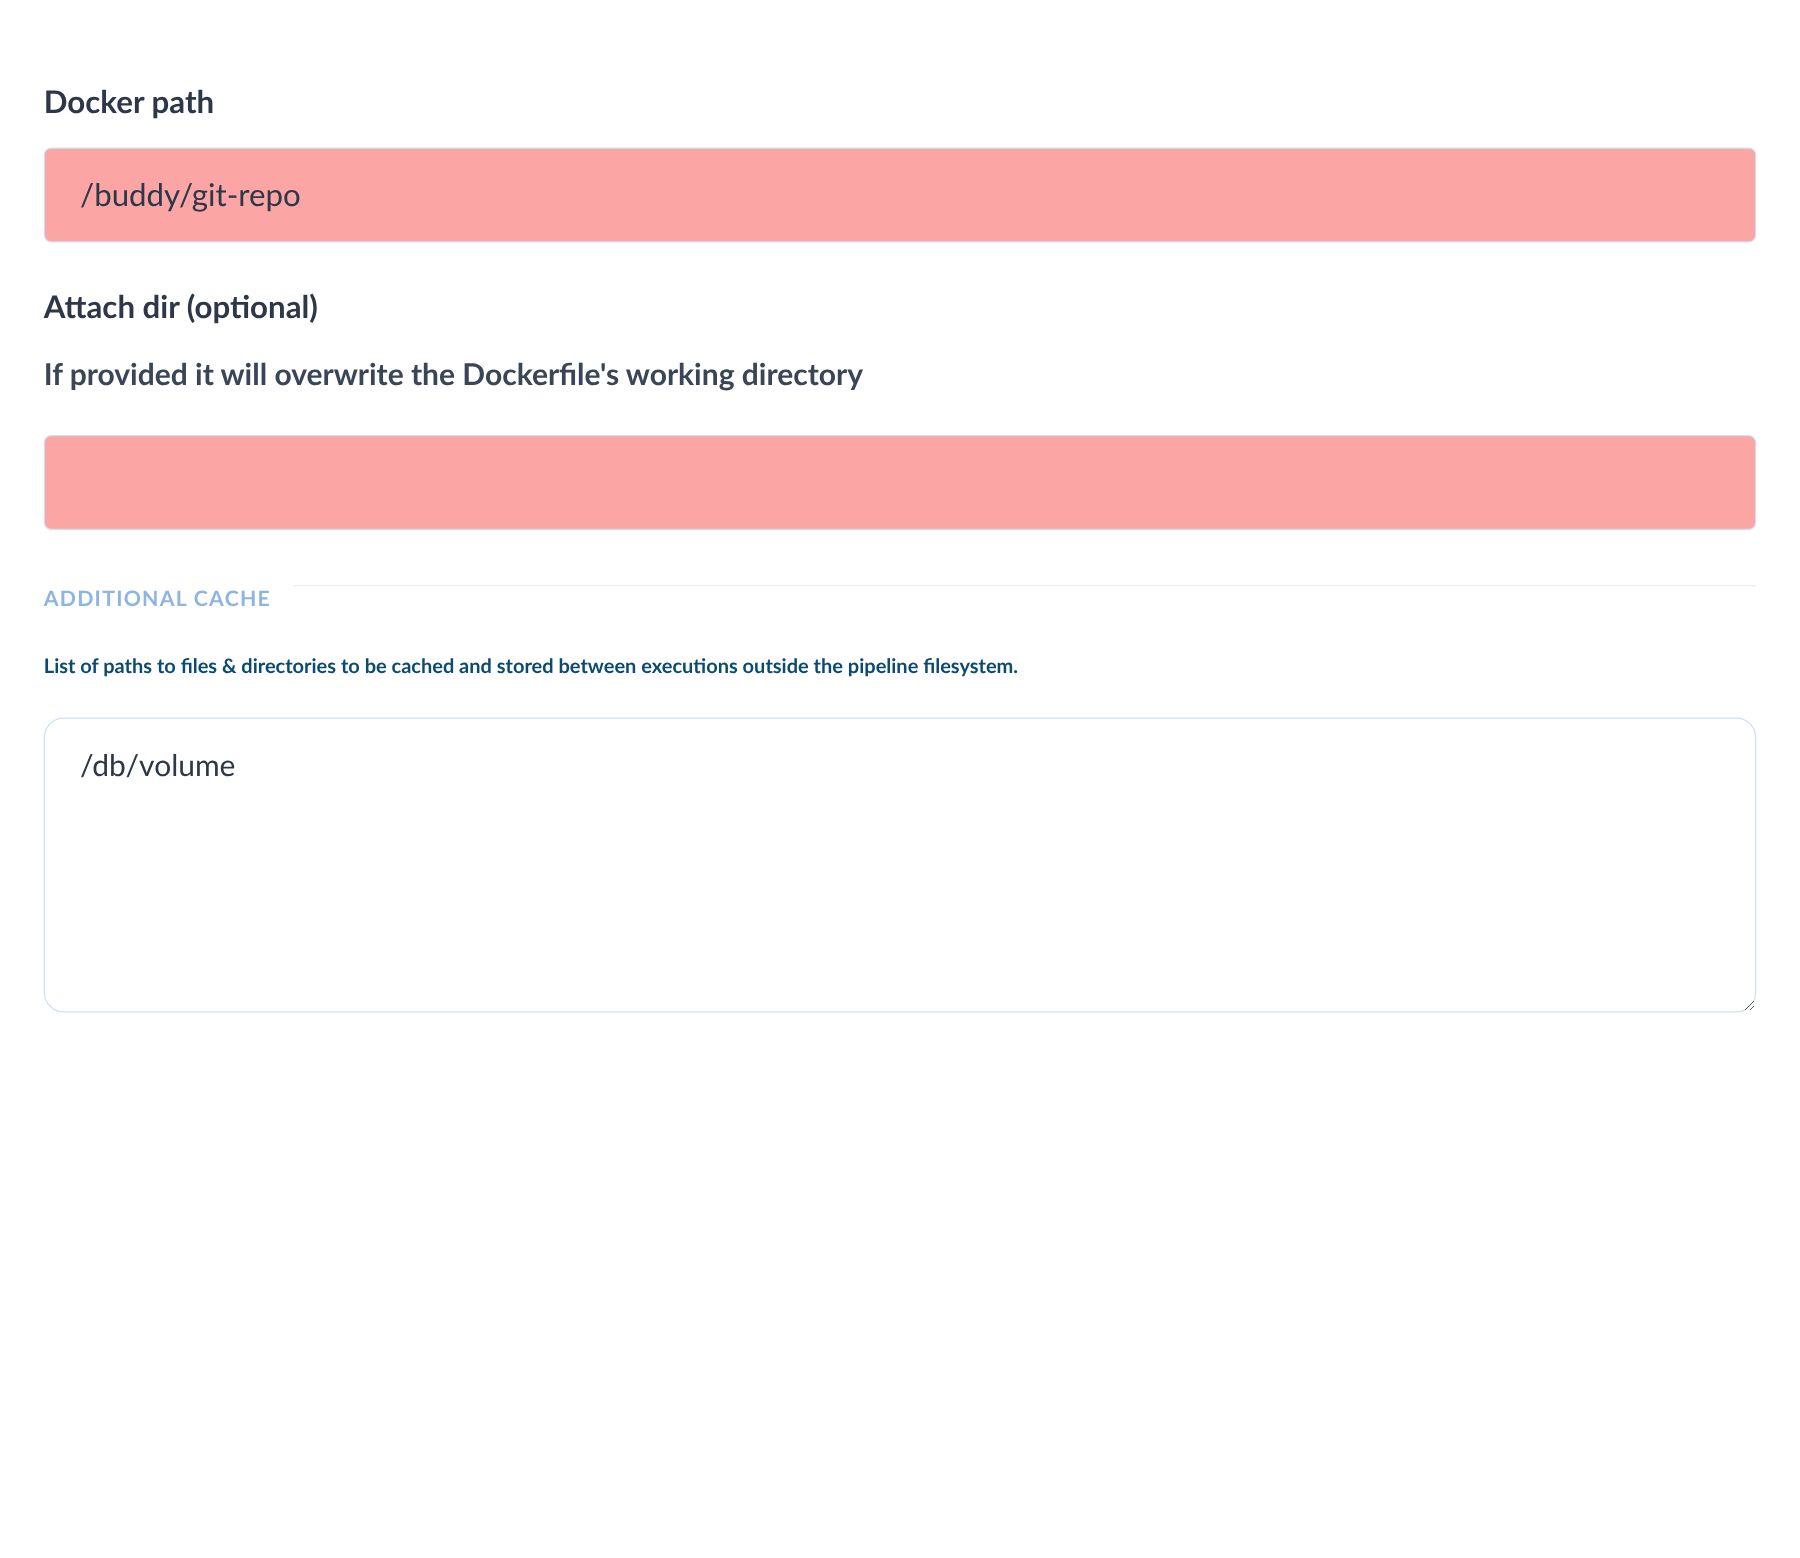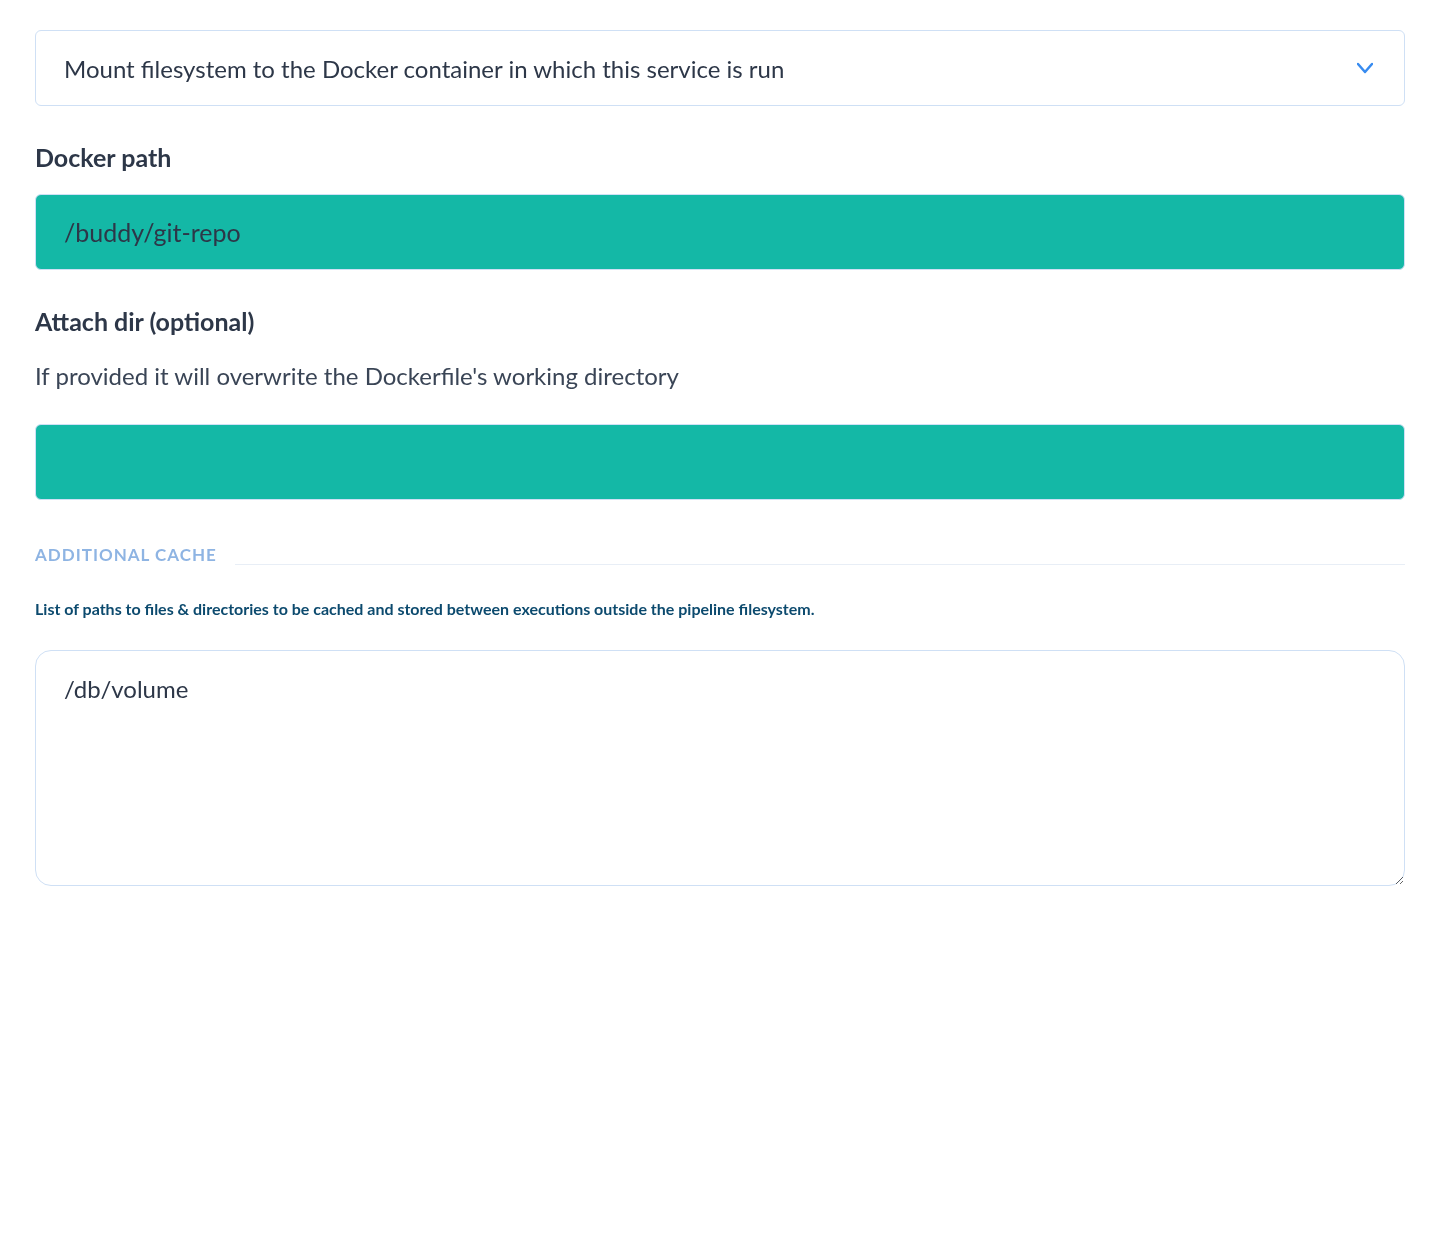--- a/index.html
+++ b/index.html
@@ -19,21 +19,21 @@
     }
     .field-label {
       font-size: 25px;
       font-weight: 700;
       color: #2d3748;
       margin-bottom: 22px;
       display: block;
     }
     .field-helper {
       font-size: 24px;
-      font-weight: 400;
+      font-weight: 700;
       color: #3a4556;
       margin-bottom: 30px;
       line-height: 1.5;
     }
     .select-wrapper {
       position: relative;
       width: 100%;
     }
     .select-input {
       width: 100%;
@@ -61,30 +61,30 @@
     .select-caret svg {
       width: 16px;
       height: 12px;
       display: block;
     }
     .text-input {
       width: 100%;
       height: 76px;
       border: 1px solid #cfe0f5;
       border-radius: 6px;
-      background: #14b8a6;
+      background: #fca5a5;
       padding: 0 28px;
       font-size: 25px;
       font-weight: 400;
       color: #2d3748;
       font-family: inherit;
     }
     .section-divider {
       display: flex;
-      align-items: flex-end;
+      align-items: flex-start;
       margin-top: 44px;
       margin-bottom: 32px;
     }
     .section-divider-label {
       font-size: 17px;
       font-weight: 700;
       letter-spacing: 1px;
       color: #8eb4e3;
       text-transform: uppercase;
       white-space: nowrap;
@@ -116,28 +116,20 @@
       line-height: 1.55;
       margin-bottom: 28px;
     }
   </style>
 </head>
 <body>
 
 
 
 <div class="field-group">
-  <div class="select-wrapper">
-    <button type="button" class="select-input">Mount filesystem to the Docker container in which this service is run</button>
-    <span class="select-caret">
-      <svg viewBox="0 0 16 12" xmlns="http://www.w3.org/2000/svg">
-        <path d="M1 2 L8 10 L15 2" fill="none" stroke="#378bf0" stroke-width="2.5" stroke-linecap="round" stroke-linejoin="round"></path>
-      </svg>
-    </span>
-  </div>
 </div>
 
 <div class="field-group">
   <label class="field-label">Docker path</label>
   <input type="text" class="text-input" value="/buddy/git-repo" style="">
 </div>
 
 <div class="field-group">
   <label class="field-label">Attach dir (optional)</label>
   <div class="field-helper">If provided it will overwrite the Dockerfile's working directory</div>

